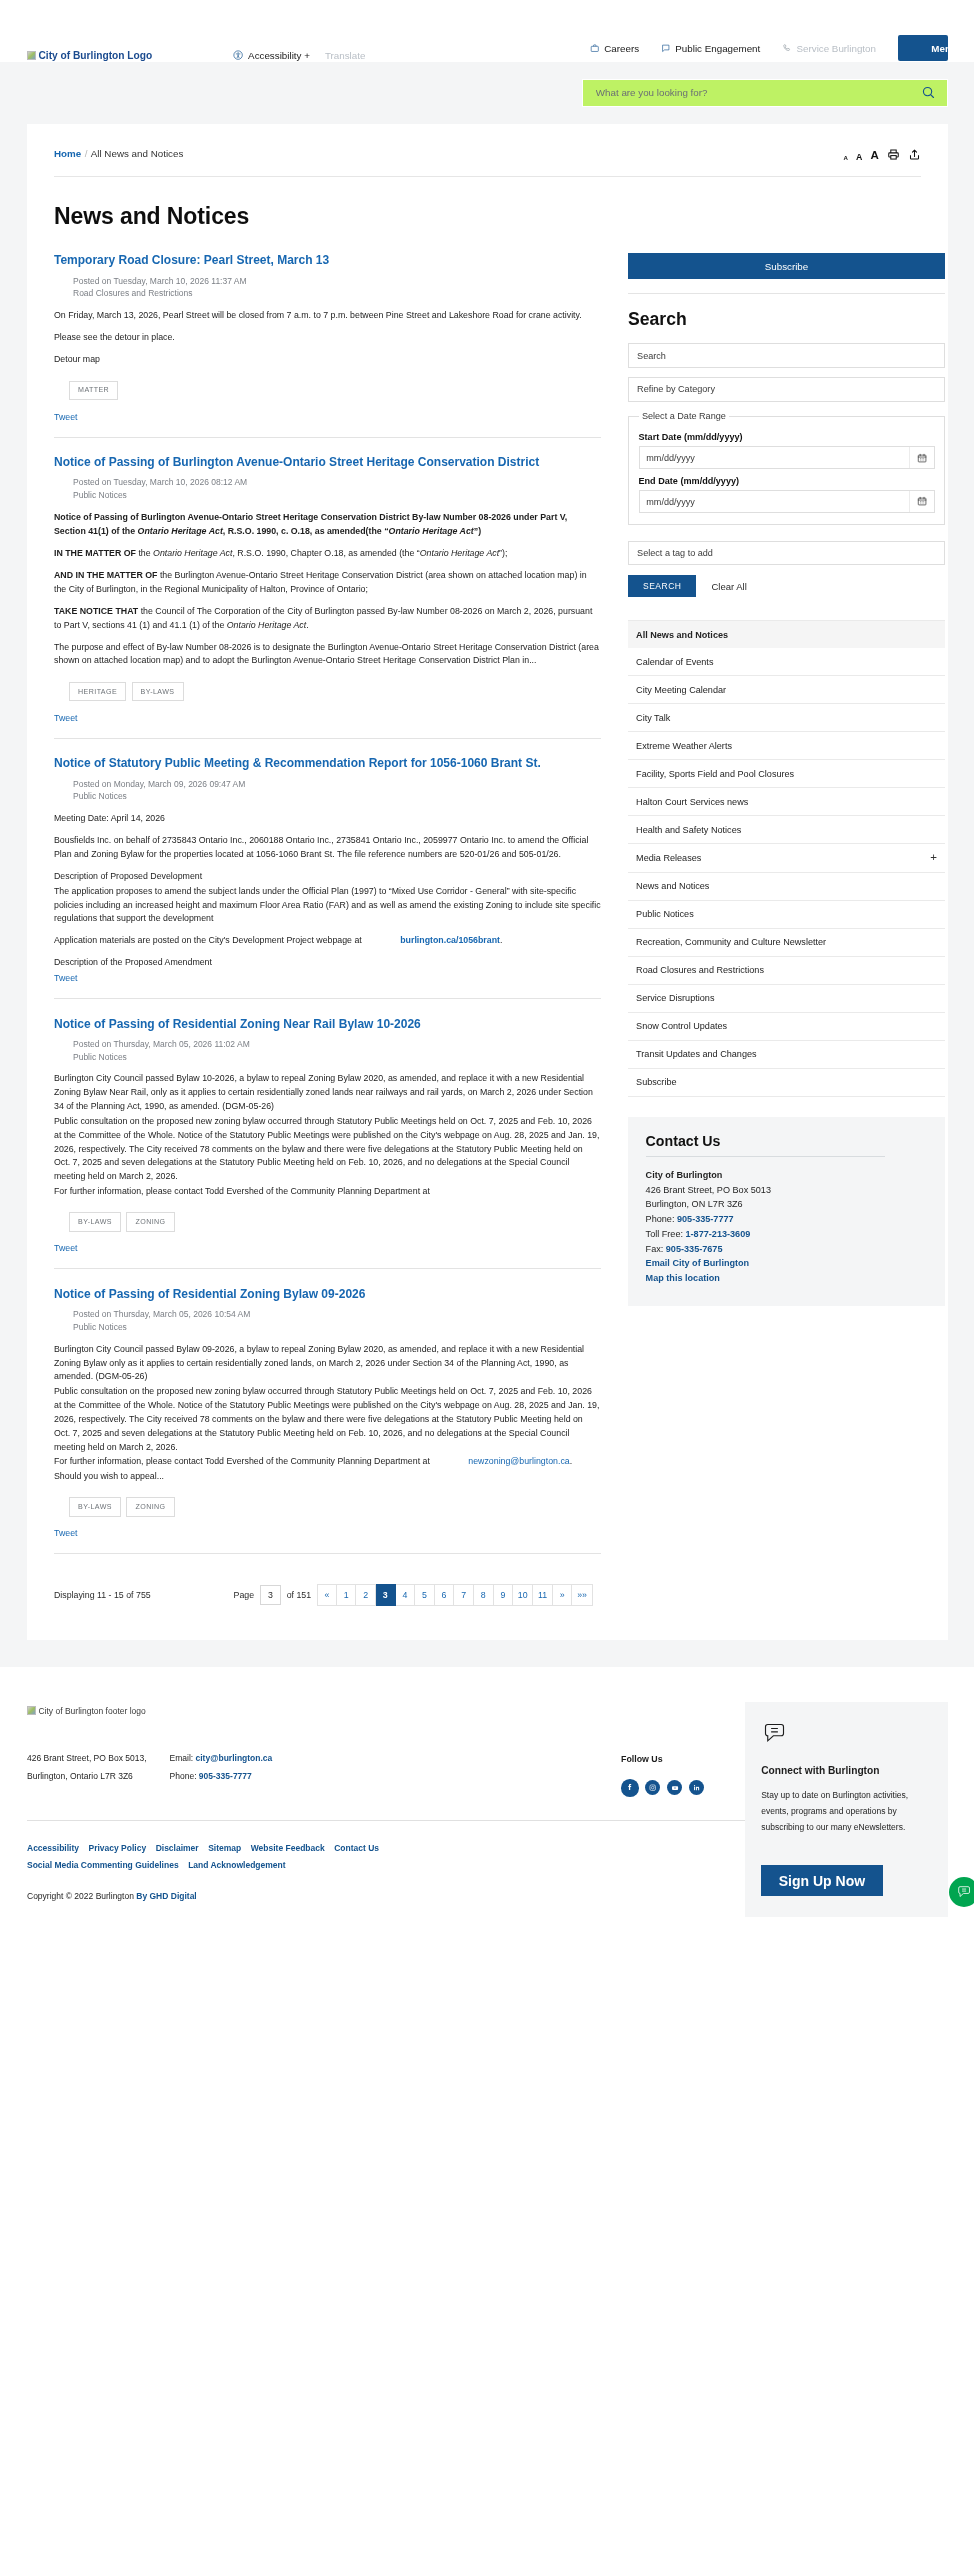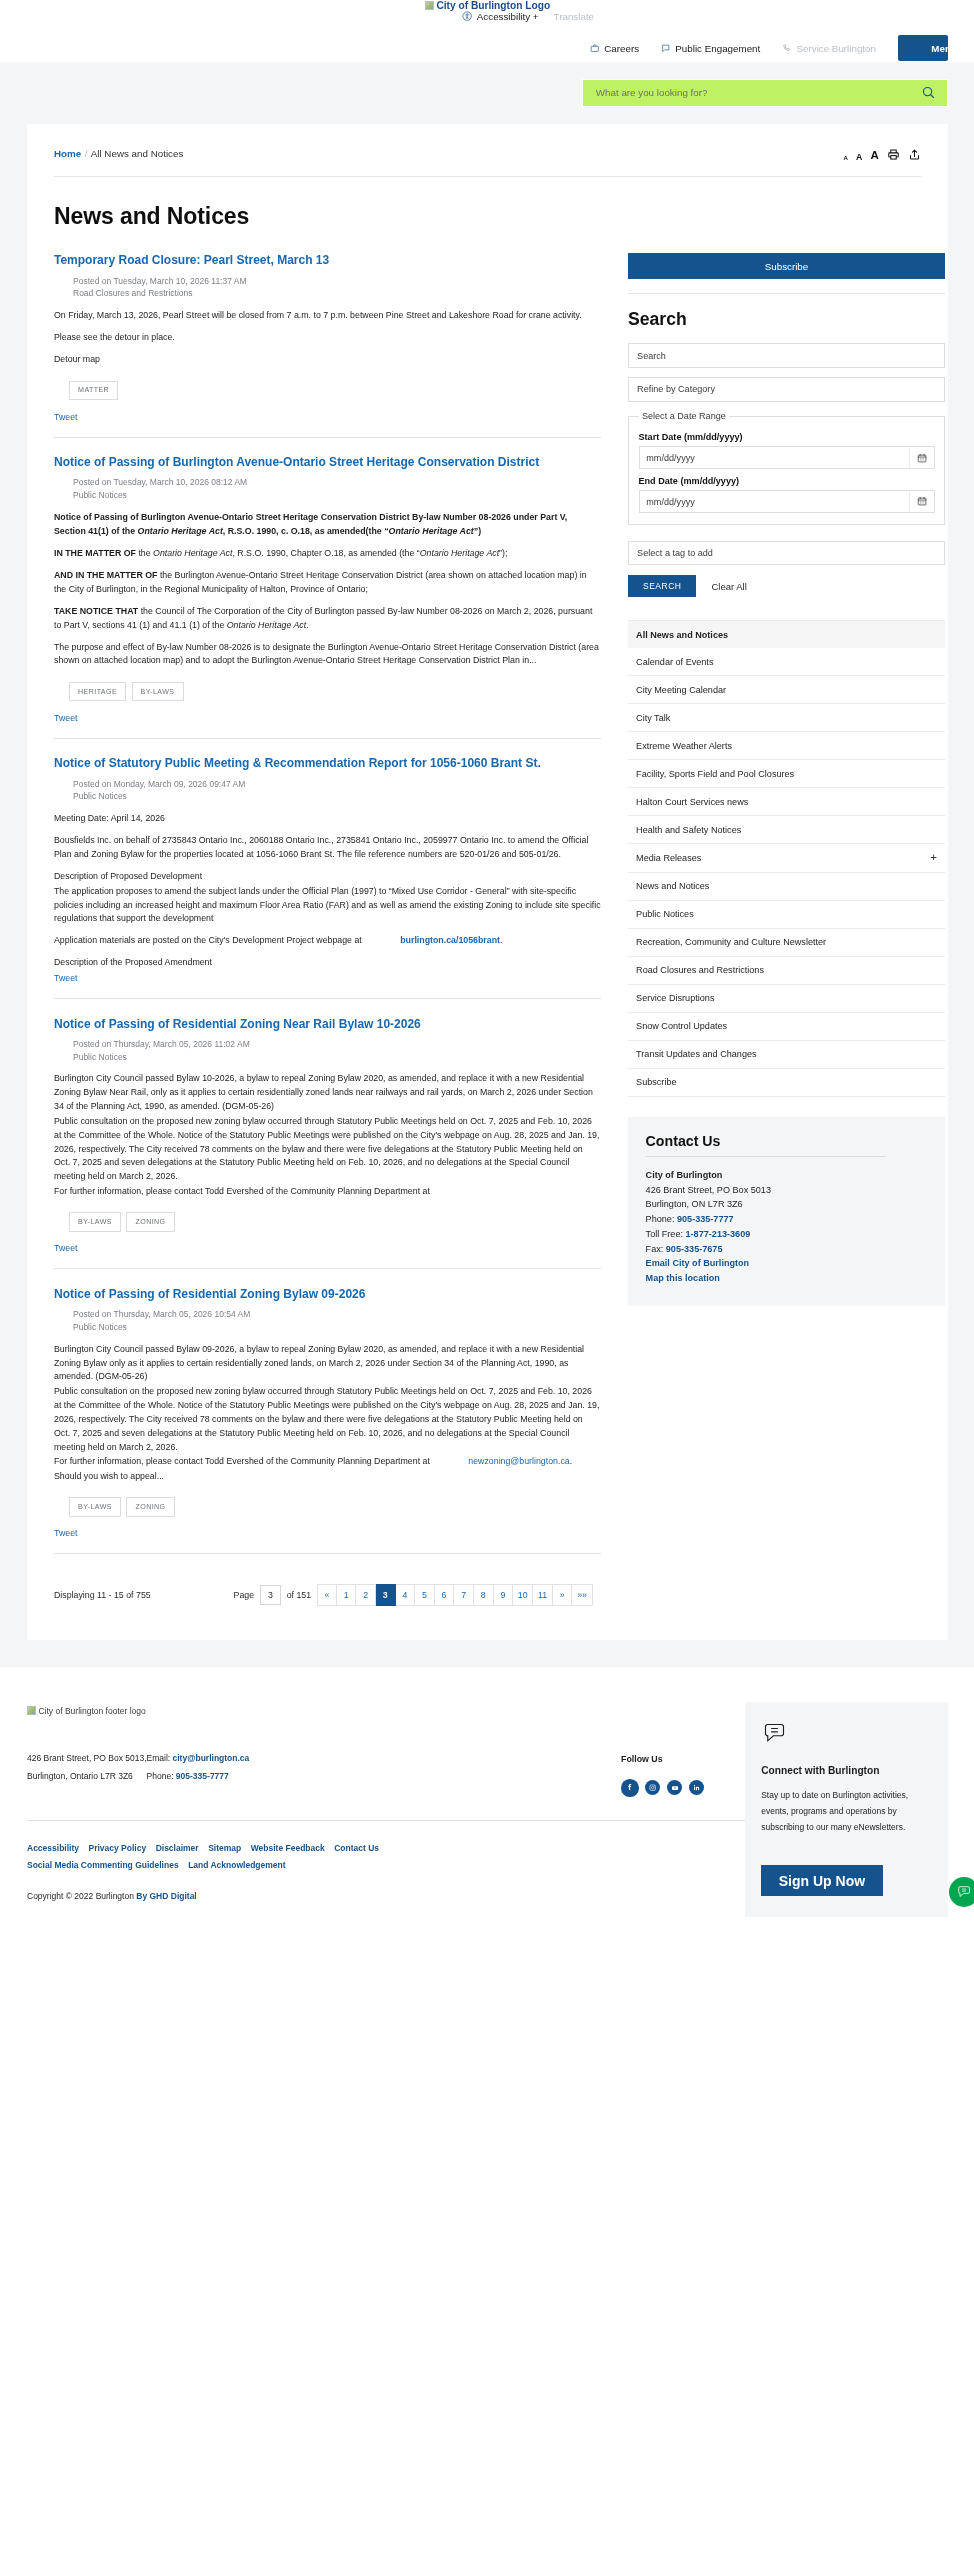--- a/index.html
+++ b/index.html
@@ -10,24 +10,23 @@
     font-family:"Liberation Sans", sans-serif;
     color:#222222;
     -webkit-font-smoothing:antialiased;
   }
 
   
   .topbar {
     height:62px;
     background:#ffffff;
     display:flex;
-    align-items:center;
+    align-items:flex-end;
     padding:0 27px;
     border-bottom:0.7px solid #ffffff;
-    flex-direction:column;
   }
   .brand-logo {
     display:flex; align-items:center; gap:2.7px;
     font-size:10.2px; color:#1b4b8f; font-weight:700;
     white-space:nowrap;
   }
   .broken-img {
     width:8.8px; height:8.8px;
     background:linear-gradient(135deg,#cfcfcf 0%, #9fbf63 50%, #7fa0c8 100%);
     border:0.7px solid #bdbdbd;
@@ -216,21 +215,21 @@
   .contact-h { font-size:14.2px; font-weight:700; color:#111; margin:0 0 6.8px 0; }
   .contact-rule { border:none; border-top:0.7px solid #d8dcdf; margin:0 0 10.8px 0; width:85%; }
   .contact-line { font-size:9.1px; color:#1f1f1f; line-height:1.62; }
   .contact-line.b { font-weight:700; }
   .contact-line a { color:#14538e; font-weight:700; text-decoration:none; }
 
   
   .footer { background:#ffffff; padding:39px 27px 27px 27px; display:flex; gap:0; }
   .footer-left { flex:1 1 auto; }
   .footer-logo { display:flex; align-items:center; gap:2.7px; font-size:8.5px; color:#3a3a3a; }
-  .footer-cols { display:flex; margin-top:34px; font-size:8.5px; color:#1d1d1d; line-height:2.1; }
+  .footer-cols { display:flex; gap:23px; margin-top:34px; font-size:8.5px; color:#1d1d1d; line-height:2.1; }
   .footer-cols a { color:#14538e; font-weight:700; text-decoration:none; }
   .follow-wrap { margin-left:auto; margin-right:41px; }
   .follow-h { font-size:8.8px; font-weight:700; color:#1d1d1d; margin-bottom:10.8px; }
   .socials { display:flex; align-items:center; gap:6.8px; }
   .soc {
     width:15px; height:15px; border-radius:50%;
     background:#14538e; color:#fff;
     display:flex; align-items:center; justify-content:center;
     cursor:pointer;
   }

